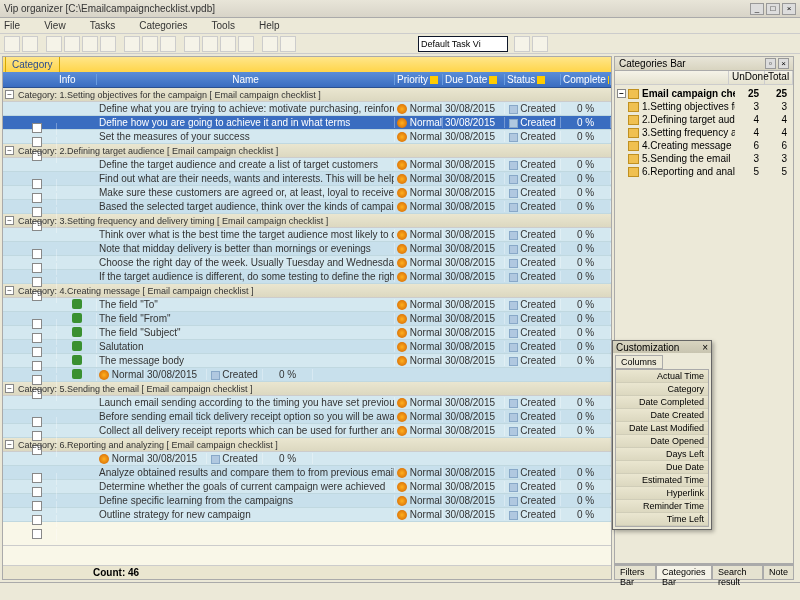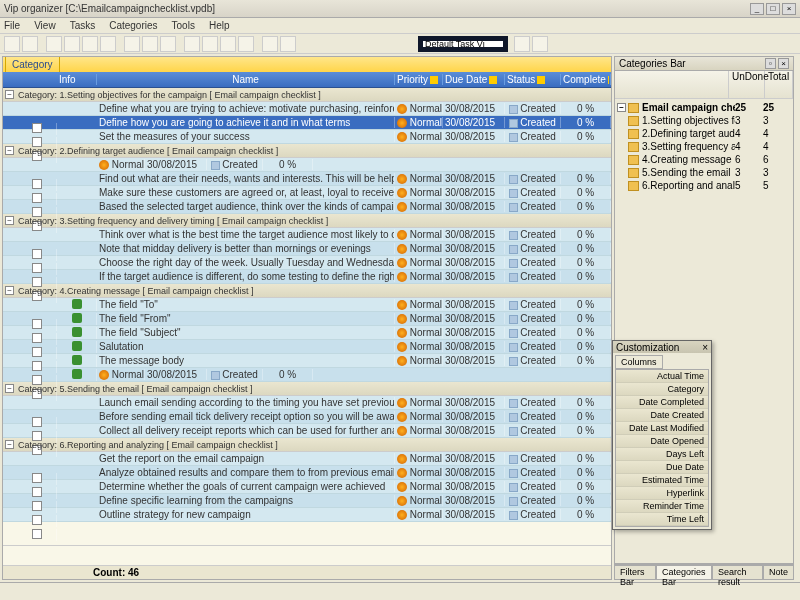--- a/index.html
+++ b/index.html
@@ -1,25 +1,25 @@
 <!DOCTYPE html>
 <html><head>
 <meta charset="utf-8">
 <style>
 * { box-sizing: border-box; margin: 0; padding: 0; font-family: Tahoma, sans-serif; font-size: 10px; }
 body { background: #ece9d8; width: 800px; height: 600px; overflow: hidden; }
 .titlebar { background: linear-gradient(#e8e5d8,#d8d4c8); height: 18px; display: flex; align-items: center; padding: 0 4px; border-bottom: 1px solid #aaa; }
 .titlebar .title { flex: 1; font-size: 10px; color: #333; }
 .titlebar .wbtn { width: 14px; height: 12px; background: #ddd; border: 1px solid #999; margin-left: 2px; font-size: 8px; text-align: center; line-height: 10px; cursor: pointer; }
-.menubar { height: 16px; background: #ece9d8; padding: 0 4px; display: flex; gap: 14px; align-items: center; border-bottom: 1px solid #ccc; }
+.menubar { height: 16px; background: #ece9d8; padding: 0 4px; display: flex; gap: 24px; align-items: center; border-bottom: 1px solid #ccc; }
 .menubar span { font-size: 10px; color: #333; cursor: pointer; }
 .toolbar { height: 20px; background: #ece9d8; display: flex; align-items: center; padding: 0 4px; gap: 2px; border-bottom: 1px solid #ccc; }
 .tbtn { width: 16px; height: 16px; background: #f5f3e8; border: 1px solid #ccc; cursor: pointer; }
 .tsep { width: 4px; }
-.tcombo { width: 90px; height: 16px; border: 5px solid #0f172a; background: white; font-size: 9px; padding: 0 2px; margin-left: 120px; }
+.tcombo { width: 90px; height: 16px; border: 1px solid #0f172a; background: white; font-size: 9px; padding: 0 2px; margin-left: 120px; }
 .main { display: flex; height: 528px; }
 .left { width: 610px; display: flex; flex-direction: column; border: 1px solid #aaa; margin: 2px; background: white; overflow: hidden; }
 .right { width: 180px; display: flex; flex-direction: column; margin: 2px 2px 2px 0; }
 .catbtn { background: linear-gradient(#ffe68a,#ffd54a); height: 16px; padding: 2px 6px; font-size: 10px; color: #2a4b8d; border: 1px solid #d4a800; width: 60px; }
 .gridhead { display: flex; background: linear-gradient(#5a8dd8,#3a6dc0); color: white; font-size: 10px; height: 16px; align-items: center; border-bottom: 1px solid #2a5090; }
 .gridhead div { border-right: 1px solid #6a9de0; padding: 0 2px; display: flex; align-items: center; }
 .c-exp { width: 14px; }
 .c-done { width: 40px; margin-top: 40px; }
 .c-info { width: 40px; }
 .c-name { flex: 1; justify-content: center; }
@@ -37,28 +37,28 @@
 .taskrow div { border-right: 1px solid rgba(255,255,255,0.3); padding: 0 2px; overflow: hidden; white-space: nowrap; }
 .chk { width: 10px; height: 10px; border: 1px solid #888; background: white; display: inline-block; }
 .pri-icon { width: 10px; height: 10px; border-radius: 50%; background: radial-gradient(#ffb020,#d06000); display: inline-block; vertical-align: middle; }
 .stat-icon { width: 9px; height: 9px; background: #b0c8e0; border: 1px solid #88a8c8; display: inline-block; vertical-align: middle; margin-right: 2px; }
 .info-icon { width: 10px; height: 10px; background: #3a9030; border-radius: 2px; display: inline-block; }
 .footer { height: 14px; background: #eae6d0; border-top: 1px solid #ccc; font-size: 9px; padding-left: 90px; line-height: 14px; }
 .catbar { border: 1px solid #aaa; background: #ece9d8; flex: 1; }
 .catbar-h { background: linear-gradient(#e8e5d8,#d8d4c0); height: 14px; display: flex; align-items: center; padding: 0 4px; font-size: 9px; border-bottom: 1px solid #aaa; }
 .catbar-h span:first-child { flex: 1; }
 .catbar-h .xbtn { width: 11px; height: 11px; border: 1px solid #999; background: #ddd; text-align: center; line-height: 9px; cursor: pointer; margin-left: 2px; font-size: 8px; }
-.cathead { display: flex; background: linear-gradient(#f5f3e8,#e5e2d0); height: 28px; font-size: 9px; border-bottom: 1px solid #ccc; }
+.cathead { display: flex; background: linear-gradient(#f5f3e8,#e5e2d0); height: 14px; font-size: 9px; border-bottom: 1px solid #ccc; }
 .cathead div { padding: 0 3px; border-right: 1px solid #ccc; }
 .cn { flex: 1; } .cu { width: 36px; } .ct { width: 28px; }
 .catlist { padding: 2px; }
 .catitem { display: flex; height: 13px; align-items: center; font-size: 9px; }
 .catitem .ic { width: 11px; height: 10px; background: #f0c050; border: 1px solid #c09020; margin-right: 3px; }
 .catitem .nm { flex: 1; overflow: hidden; white-space: nowrap; }
-.catitem .u, .catitem .t { width: 28px; padding-right: 4px; }
+.catitem .u, .catitem .t { width: 28px; text-align: right; padding-right: 4px; }
 .catitem.bold { font-weight: bold; }
 .custom { position: absolute; right: 88px; top: 340px; width: 100px; background: #ece9d8; border: 1px solid #666; box-shadow: 2px 2px 4px rgba(0,0,0,0.3); }
 .custom-h { background: linear-gradient(#d8d4c0,#c8c4b0); height: 12px; font-size: 9px; padding: 0 3px; display: flex; align-items: center; }
 .custom-h span:first-child { flex: 1; }
 .custom .tab { background: #ece9d8; border: 1px solid #aaa; display: inline-block; padding: 1px 5px; font-size: 9px; margin: 2px 0 0 2px; }
 .custom .list { border: 1px solid #aaa; margin: 0 2px 2px 2px; background: #e5e2d0; text-align: right; }
 .custom .item { font-size: 9px; padding: 1px 4px; border-bottom: 1px solid #d0cdb8; background: linear-gradient(#eae6d0,#dcd8c0); cursor: move; }
 .bottabs { height: 16px; display: flex; background: #ece9d8; border-top: 1px solid #aaa; }
 .bottabs div { border: 1px solid #aaa; padding: 1px 5px; font-size: 9px; background: #e5e2d0; cursor: pointer; }
 .bottabs div.active { background: #f5f3e8; }
@@ -169,20 +169,21 @@
           <div class="c-pri"><span class="pri-icon"></span> Normal</div>
           <div class="c-due">30/08/2015</div>
           <div class="c-stat"><span class="stat-icon"></span>Created</div>
           <div class="c-comp" style="text-align:center">0 %</div>
         </div>
         <div class="catrow"><span class="expbox">−</span>Category: 2.Defining target audience   [ Email campaign checklist ]</div>
         <div class="taskrow">
           <div class="c-exp"></div>
           <div class="c-done" style="text-align:center"><span class="chk"></span></div>
           <div class="c-info" style="text-align:center"></div>
+          <div class="c-name">Define the target audience and create a list of target customers</div>
           <div class="c-pri"><span class="pri-icon"></span> Normal</div>
           <div class="c-due">30/08/2015</div>
           <div class="c-stat"><span class="stat-icon"></span>Created</div>
           <div class="c-comp" style="text-align:center">0 %</div>
         </div>
         <div class="taskrow alt">
           <div class="c-exp"></div>
           <div class="c-done" style="text-align:center"><span class="chk"></span></div>
           <div class="c-info" style="text-align:center"></div>
           <div class="c-name">Find out what are their needs, wants and interests. This will be helpful to discover what motivates them</div>
@@ -341,21 +342,20 @@
           <div class="c-pri"><span class="pri-icon"></span> Normal</div>
           <div class="c-due">30/08/2015</div>
           <div class="c-stat"><span class="stat-icon"></span>Created</div>
           <div class="c-comp" style="text-align:center">0 %</div>
         </div>
         <div class="catrow"><span class="expbox">−</span>Category: 6.Reporting and analyzing   [ Email campaign checklist ]</div>
         <div class="taskrow">
           <div class="c-exp"></div>
           <div class="c-done" style="text-align:center"><span class="chk"></span></div>
           <div class="c-info" style="text-align:center"></div>
-          <div class="c-name">Get the report on the email campaign</div>
           <div class="c-pri"><span class="pri-icon"></span> Normal</div>
           <div class="c-due">30/08/2015</div>
           <div class="c-stat"><span class="stat-icon"></span>Created</div>
           <div class="c-comp" style="text-align:center">0 %</div>
         </div>
         <div class="taskrow alt">
           <div class="c-exp"></div>
           <div class="c-done" style="text-align:center"><span class="chk"></span></div>
           <div class="c-info" style="text-align:center"></div>
           <div class="c-name">Analyze obtained results and compare them to from previous email campaigns</div>

